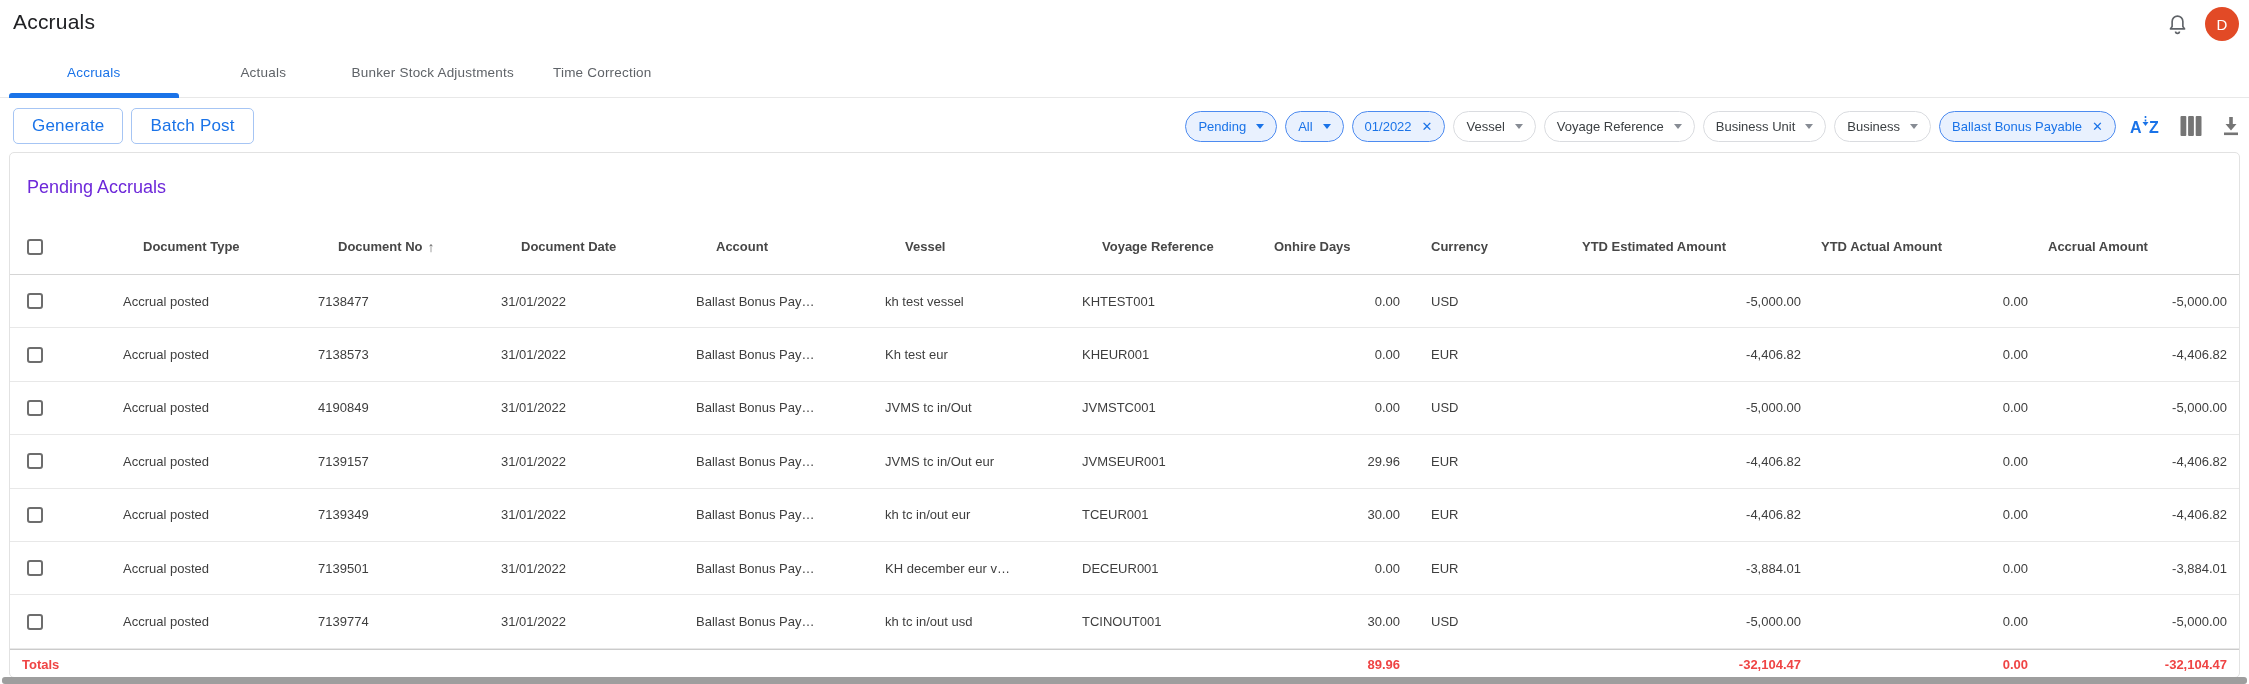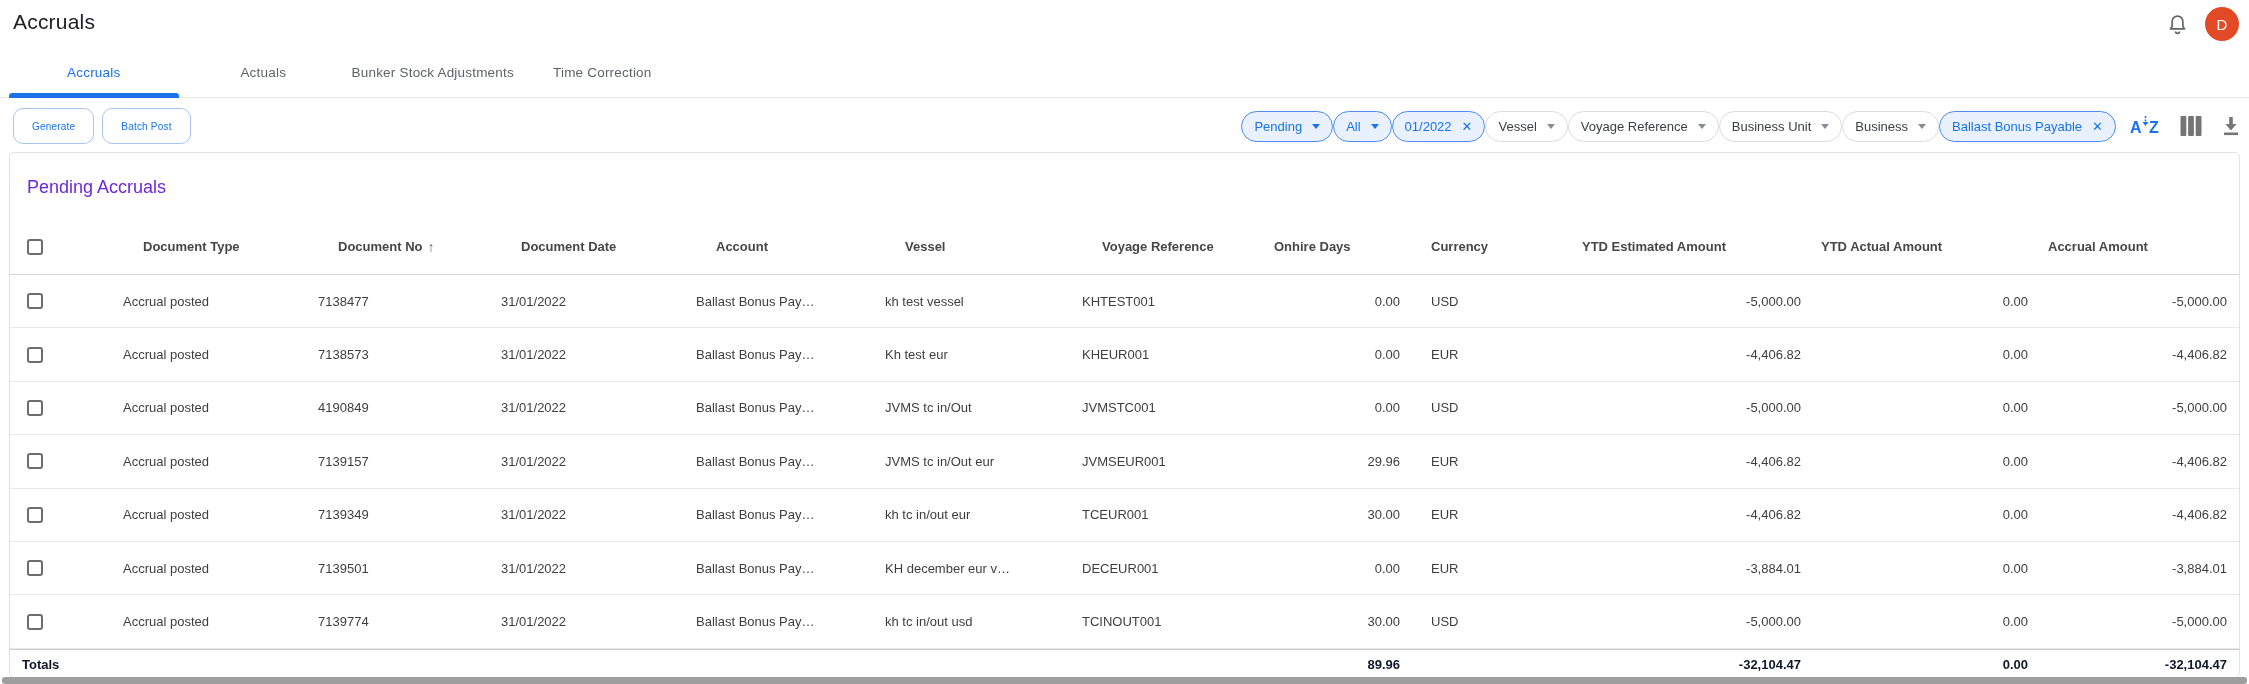--- a/index.html
+++ b/index.html
@@ -41,26 +41,26 @@
   }
 
   
   .toolbar {
     margin-top: 10px; height: 36px; padding: 0 7px 0 13px;
     display: flex; align-items: center; justify-content: space-between;
   }
   .toolbar-left { display: flex; gap: 8px; }
   .btn {
     height: 36px; padding: 0 18px; background: #fff;
-    border: 1px solid #a6c5f4; border-radius: 10px;
-    color: var(--accent, #1a73e8); font-size: 10px; font-weight: 500;
+    border: 1px solid #a6c5f4; border-radius: 5px;
+    color: var(--accent, #1a73e8); font-size: 17px; font-weight: 500;
     font-family: inherit; cursor: pointer; letter-spacing: .2px;
   }
   .toolbar-right { display: flex; align-items: center; }
-  .filters { display: flex; align-items: flex-end; }
+  .filters { display: flex; align-items: flex-end; gap: 8px; }
   .chip {
     height: 31px; border-radius: 16px; padding: 0 12px;
     display: flex; align-items: center; gap: 8px;
     font-size: 13px; font-weight: 500; cursor: pointer; white-space: nowrap;
   }
   .chip.active { background: var(--chip-bg, #e9f1fe); border: 1px solid var(--chip-border, #4d8bf0); color: var(--accent, #1a73e8); }
   .chip.inactive { background: #fff; border: 1px solid #dadce0; color: #3c4043; }
   .caret { width: 0; height: 0; border-left: 4.5px solid transparent; border-right: 4.5px solid transparent; border-top: 5px solid #878c94; margin-left: 2px; }
   .chip.active .caret { border-top-color: var(--accent, #1a73e8); }
   .clear { font-size: 13px; color: var(--accent, #1a73e8); font-weight: 500; margin-left: 2px; cursor: pointer; }
@@ -87,21 +87,21 @@
   .cell { font-size: 13px; color: #3e3e3e; white-space: nowrap; overflow: hidden; text-overflow: ellipsis; padding-right: 8px; }
   .cell.h { font-weight: 700; color: #474747; display: flex; align-items: center; gap: 5px; cursor: pointer; padding-left: 20px; }
   .cell.r, .cell.h.r { text-align: right; padding-right: 0; }
   .cell.pad { padding-left: 31px; }
   .cbcell { display: flex; align-items: center; padding-left: 17px; overflow: visible; }
   .checkbox {
     width: 16px; height: 16px; border: 2px solid #6d6d6d; border-radius: 3px;
     background: #fff; display: inline-block; cursor: pointer; flex: none;
   }
   .sortarrow { color: #6b6b6b; font-size: 14px; font-weight: 400; }
-  .totals-row .cell { font-weight: 700; color: #0f172a; }
+  .totals-row .cell { font-weight: 700; color: #ef4444; }
   .totals-label { grid-column: 1 / span 2; padding-left: 12px; }
   .gc8 { grid-column: 8; } .gc10 { grid-column: 10; } .gc11 { grid-column: 11; } .gc12 { grid-column: 12; }
 
   
   .hscrollbar { position: absolute; left: 2px; right: 2px; bottom: 0; height: 7px; background: #9e9e9e; border-radius: 3px; }
 </style>
 </head>
 <body>
 
 <div class="topbar">

